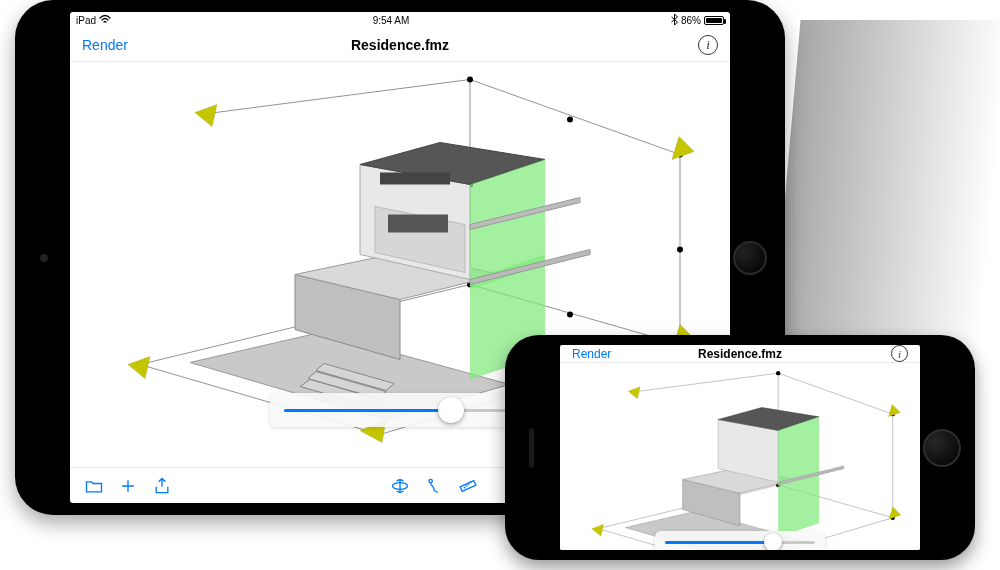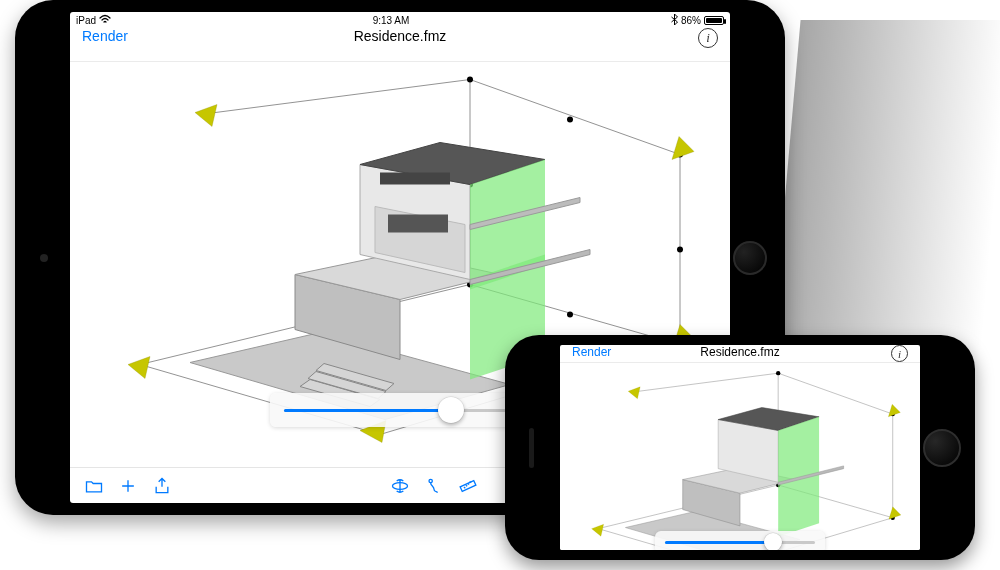--- a/index.html
+++ b/index.html
@@ -82,26 +82,27 @@
     .batt { display:inline-flex; align-items:center; gap: 2px; }
     .batt-shell {
       width: 20px; height: 9px; border:1px solid #000; border-radius:2px; position:relative;
     }
     .batt-shell::after { content:""; position:absolute; right:-3px; top:2px; width:2px; height:5px; background:#000; border-radius:1px; }
     .batt-fill { position:absolute; left:1px; top:1px; bottom:1px; right:1px; background:#000; border-radius:1px; }
 
     .nav-bar {
       height: 34px;
       display: flex;
+      align-items: center;
       justify-content: space-between;
       padding: 0 12px;
       border-bottom: 1px solid rgba(0,0,0,0.08);
     }
     .nav-bar .title {
-      font-weight: 400;
+      font-weight: 700;
       font-size: 14px;
       position: absolute;
       left: 50%;
       transform: translateX(-50%);
     }
     .nav-bar .render-link { color: #007aff; font-size: 14px; }
     .info-btn {
       width: 20px; height: 20px; border: 1.5px solid #333; border-radius: 50%;
       display: flex; align-items: center; justify-content: center;
       font-family: Georgia, serif; font-style: italic; font-size: 13px;
@@ -217,21 +218,21 @@
 
     <div class="status-bar">
       <div class="left">
         <span>iPad</span>
         <span class="wifi">
           <svg width="12" height="10" viewBox="0 0 12 10">
               <path d="M1 4 Q6 -1 11 4 M3 6 Q6 3 9 6 M5 8 Q6 7 7 8" stroke="#000" fill="none" stroke-width="1.2" stroke-linecap="round"></path>
             </svg>
         </span>
       </div>
-      <div>9:13 AM</div>
+      <div>9:54 AM</div>
       <div class="right">
         <span>
           <svg width="7" height="11" viewBox="0 0 7 11">
               <path d="M3.5 0 V11 M3.5 0 L6.5 3 L0.5 8 M3.5 11 L6.5 8 L0.5 3" stroke="#000" fill="none" stroke-width="1"></path>
             </svg>
         </span>
         <span>86%</span>
         <span class="batt">
           <span class="batt-shell">
               <span class="batt-fill"></span>

